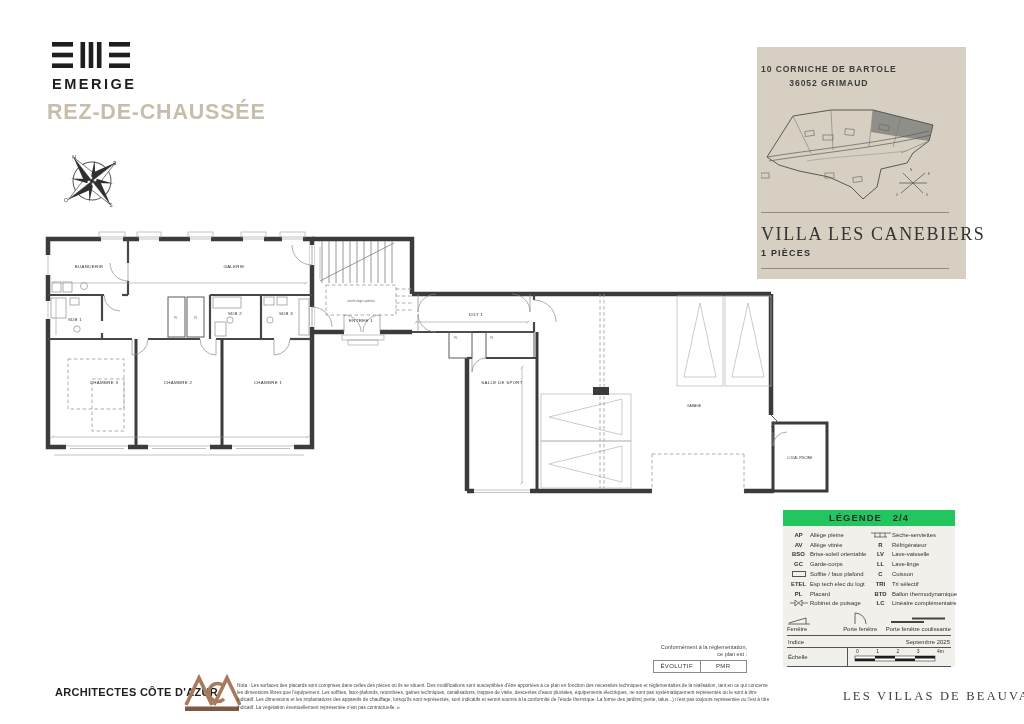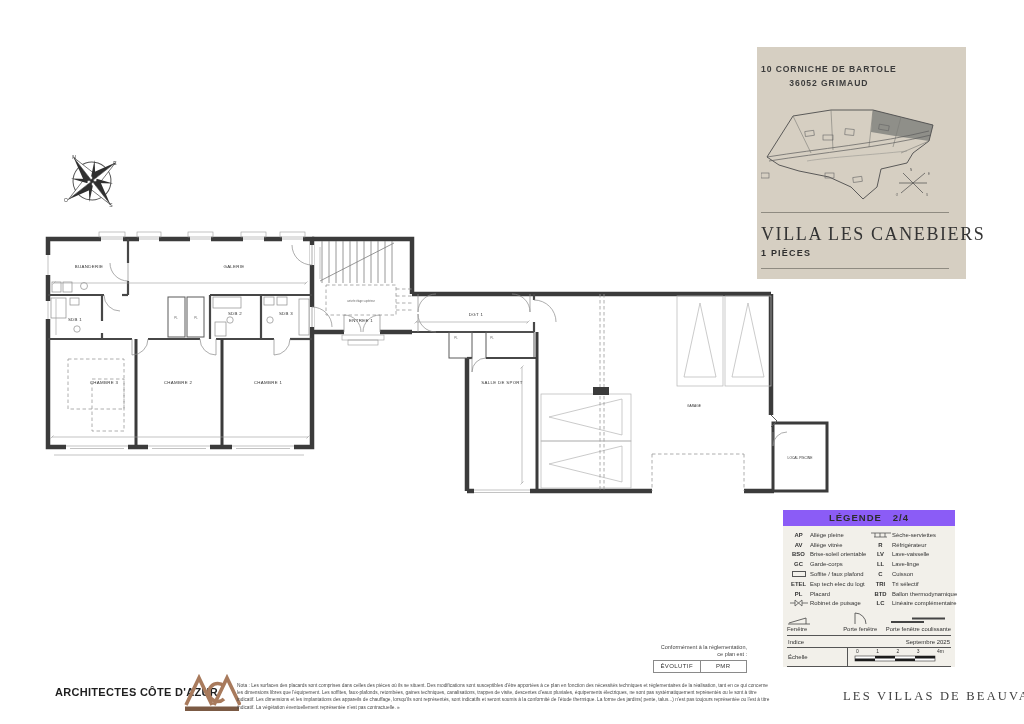--- a/index.html
+++ b/index.html
@@ -14,21 +14,21 @@
   
   .card{left:757px;top:47px;width:209px;height:232px;background:#d6cfc2;box-sizing:border-box;
         padding:16px 4px 8px;display:flex;flex-direction:column;align-items:flex-start;}
   .card-address{font-size:8.6px;font-weight:600;letter-spacing:.9px;color:#3c3c3c;text-align:center;line-height:1.6;}
   .card-rule{width:188px;border-top:1px solid #8f8b81;margin-top:7px;}
   .villa-name{font-family:"Liberation Serif",serif;font-size:18px;letter-spacing:1.6px;color:#343434;margin-top:11px;white-space:nowrap;}
   .villa-rooms{font-size:9px;font-weight:700;letter-spacing:1.2px;color:#2f2f2f;margin-top:3px;}
 
   
   .legend{left:783px;top:510px;width:172px;background:#f2f0ea;box-sizing:border-box;}
-  .legend-header{height:16px;line-height:16px;background:#8b5cf6;text-align:center;
+  .legend-header{height:16px;line-height:16px;background:#22c55e;text-align:center;
                  font-size:9.5px;font-weight:700;letter-spacing:1px;color:#2c2c2c;}
   .legend-body{padding:4px 4px 0;}
   .lcols{display:flex;}
   .lcol{width:50%;}
   .lrow{display:flex;align-items:center;height:9.8px;}
   .abbr{width:23px;text-align:center;font-size:5.9px;font-weight:700;color:#333;flex:none;}
   .ldesc{font-size:5.9px;color:#333;white-space:nowrap;}
   .symcell{width:23px;display:flex;justify-content:center;flex:none;}
   .soffit-sym{display:inline-block;width:12px;height:4px;border:.7px solid #555;}
   .winrow{display:flex;margin-top:4px;align-items:flex-end;}
@@ -68,21 +68,38 @@
   .lbl{font-family:"Liberation Sans",sans-serif;font-size:4.4px;fill:#333;text-anchor:middle;letter-spacing:.3px;}
   .lbls{font-family:"Liberation Sans",sans-serif;font-size:3.3px;fill:#333;text-anchor:middle;}
   .lblxs{font-family:"Liberation Sans",sans-serif;font-size:2.7px;fill:#666;text-anchor:middle;}
   .cmp{font-family:"Liberation Sans",sans-serif;font-size:5px;fill:#333;text-anchor:middle;}
 </style>
 </head>
 <body>
 
 <div class="page">
 
-
+  <div class="abs" style="left:52px;top:42px;">
+    <svg width="78" height="26" viewBox="0 0 78 26">
+      <g fill="#1e1e1e">
+        <rect x="0" y="0" width="21" height="4.6"></rect>
+          <rect x="0" y="10.7" width="21" height="4.6"></rect>
+          <rect x="0" y="21.4" width="21" height="4.6"></rect>
+        <rect x="28.5" y="0" width="4.6" height="26"></rect>
+          <rect x="36.7" y="0" width="4.6" height="26"></rect>
+          <rect x="44.9" y="0" width="4.6" height="26"></rect>
+        <rect x="57" y="0" width="21" height="4.6"></rect>
+          <rect x="57" y="10.7" width="21" height="4.6"></rect>
+          <rect x="57" y="21.4" width="21" height="4.6"></rect>
+      </g>
+    </svg>
+    <div class="logo-text">EMERIGE</div>
+  </div>
+
+  <h1 class="abs page-title" style="left:47px;top:100px;">REZ-DE-CHAUSSÉE</h1>
 
   <svg class="abs" style="left:52px;top:144px;" width="80" height="74" viewBox="0 0 80 74">
     <g transform="rotate(-38 40 37)">
       <circle cx="40" cy="37" r="19" stroke="#555" stroke-width="1" fill="none"></circle>
       <path d="M40,7 L40,37 L34,31 Z" fill="#2f2f2f"></path>
         <path d="M40,7 L40,37 L46,31 Z" fill="#fff" stroke="#2f2f2f" stroke-width=".6"></path>
       <path d="M40,67 L40,37 L46,43 Z" fill="#2f2f2f"></path>
         <path d="M40,67 L40,37 L34,43 Z" fill="#fff" stroke="#2f2f2f" stroke-width=".6"></path>
       <path d="M70,37 L40,37 L46,31 Z" fill="#2f2f2f"></path>
         <path d="M70,37 L40,37 L46,43 Z" fill="#fff" stroke="#2f2f2f" stroke-width=".6"></path>

